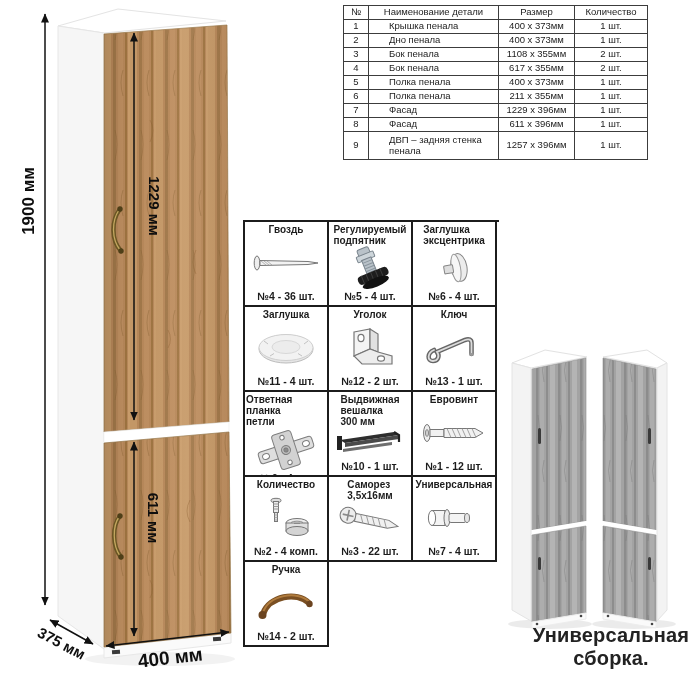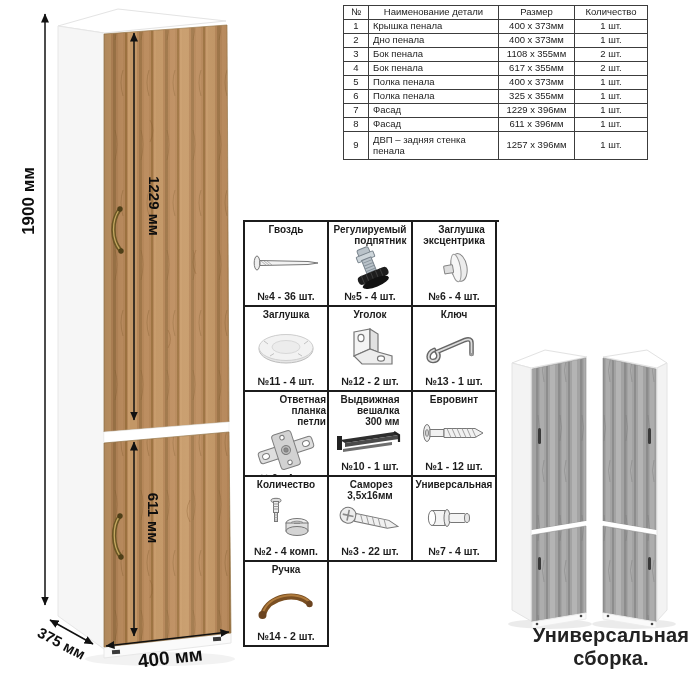--- a/index.html
+++ b/index.html
@@ -6,33 +6,33 @@
   #stage{position:relative;width:700px;height:683px;background:#fff;overflow:hidden;
          font-family:"Liberation Sans",sans-serif;}
 
   
   #parts-table-wrap{position:absolute;left:343px;top:5px;width:304px;}
   table.parts{border-collapse:collapse;width:304px;table-layout:fixed;}
   table.parts td,table.parts th{border:1px solid #3c3c3c;font-size:9.5px;line-height:1.12;
       color:#1c1c1c;padding:0 2px;font-weight:normal;overflow:hidden;}
   table.parts th{text-align:center;height:13px;}
   table.parts td{height:13px;text-align:center;}
-  table.parts td.name{text-align:left;padding-left:4px;white-space:pre-line;}
+  table.parts td.name{text-align:left;padding-left:20px;white-space:pre-line;}
   table.parts tr.tall td{height:27px;}
   col.c-num{width:25px;} col.c-name{width:130px;} col.c-size{width:76px;} col.c-qty{width:73px;}
 
   
   #hw-grid{position:absolute;left:243px;top:220px;width:254px;
      display:grid;grid-template-columns:repeat(3,84px);grid-template-rows:repeat(5,85px);
      border-top:2px solid #1c1c1c;border-left:2px solid #1c1c1c;background:transparent;}
   .hw-cell{border-right:2px solid #1c1c1c;border-bottom:2px solid #1c1c1c;
      display:flex;flex-direction:column;align-items:center;justify-content:space-between;
      padding:2px 1px 3px 1px;box-sizing:border-box;background:#fff;}
   .hw-cell.hw-empty{border:none;background:transparent;}
-  .hw-title{font-size:10px;font-weight:bold;color:#1c1c1c;text-align:right;line-height:1.12;
+  .hw-title{font-size:10px;font-weight:bold;color:#1c1c1c;text-align:left;line-height:1.12;
      white-space:pre-line;}
   .hw-caption{font-size:10.5px;font-weight:bold;color:#1c1c1c;text-align:center;}
   .hw-icon{flex:0 0 auto;}
 
   
   #variants-caption{position:absolute;left:506px;top:624px;width:210px;text-align:center;
      font-size:20px;font-weight:bold;color:#222;letter-spacing:.2px;}
 
   svg text.dim{font-family:"Liberation Sans",sans-serif;font-weight:bold;fill:#0e0e0e;}
 </style>
@@ -161,21 +161,21 @@
           </tr>
       <tr>
             <td>5</td>
             <td class="name">Полка пенала</td>
             <td>400 х 373мм</td>
             <td>1 шт.</td>
           </tr>
       <tr>
             <td>6</td>
             <td class="name">Полка пенала</td>
-            <td>325 х 355мм</td>
+            <td>211 х 355мм</td>
             <td>1 шт.</td>
           </tr>
       <tr>
             <td>7</td>
             <td class="name">Фасад</td>
             <td>1229 х 396мм</td>
             <td>1 шт.</td>
           </tr>
       <tr>
             <td>8</td>

